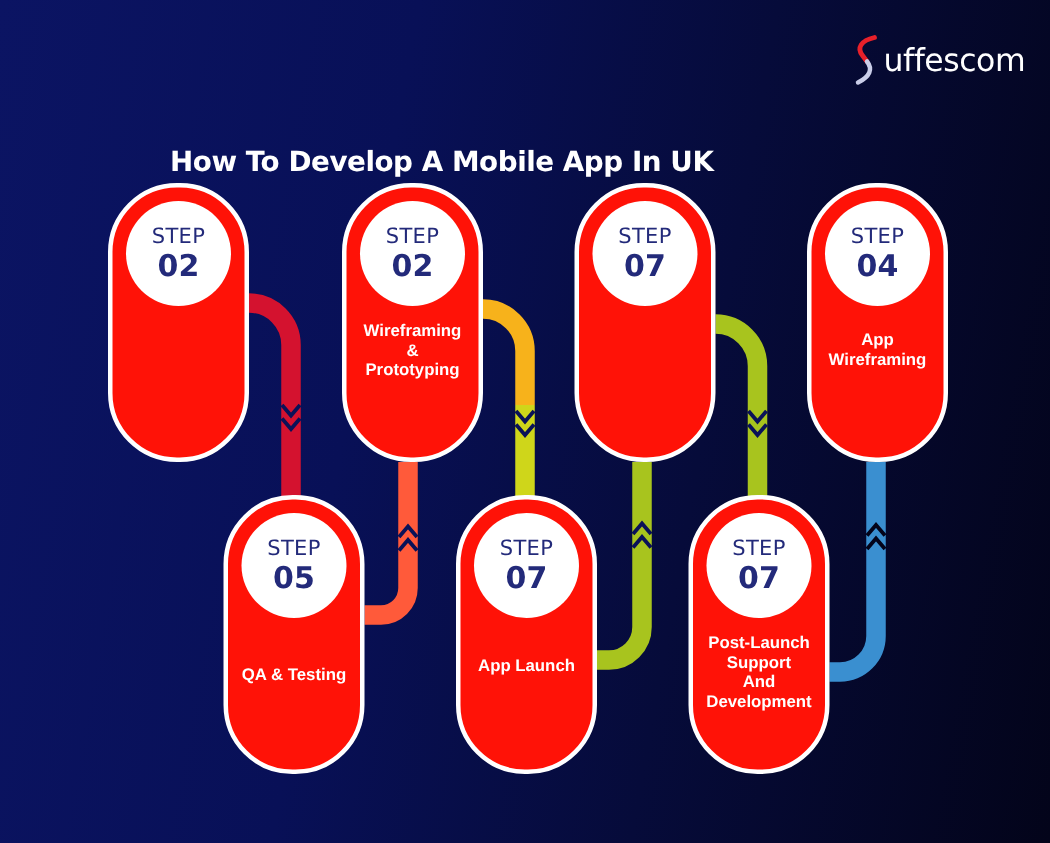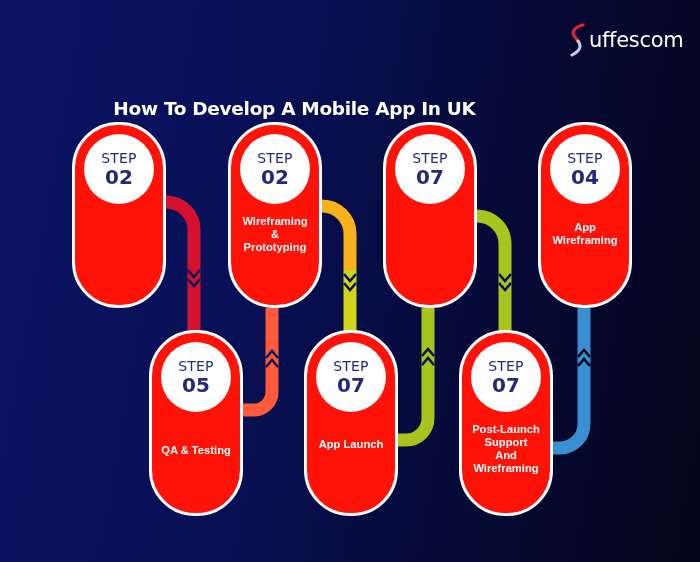--- a/index.html
+++ b/index.html
@@ -144,14 +144,14 @@
 </div>
 
 <div class="pill" style="left:459px; top:330px;">
   <div class="badge">
     <span class="step-word">STEP</span>
     <span class="step-num">07</span>
   </div>
   <div class="pill-label" style="top:90px;">Post-Launch
 Support
 And
-Wireframing</div>
+Development</div>
 </div>
 
 </body></html>

